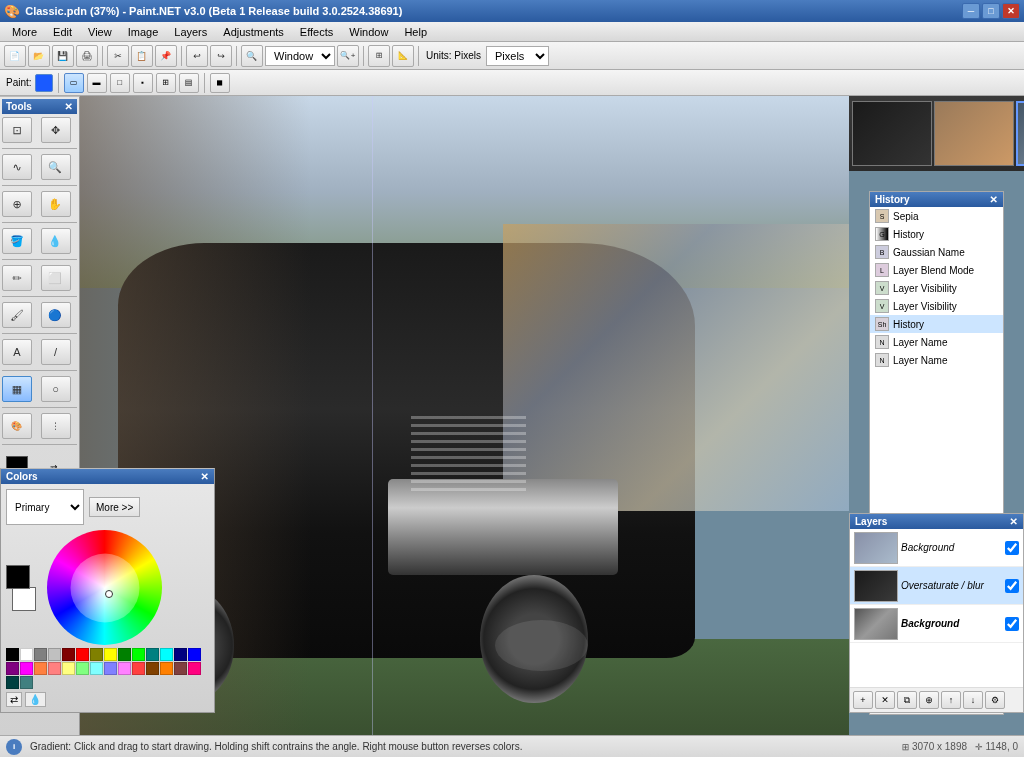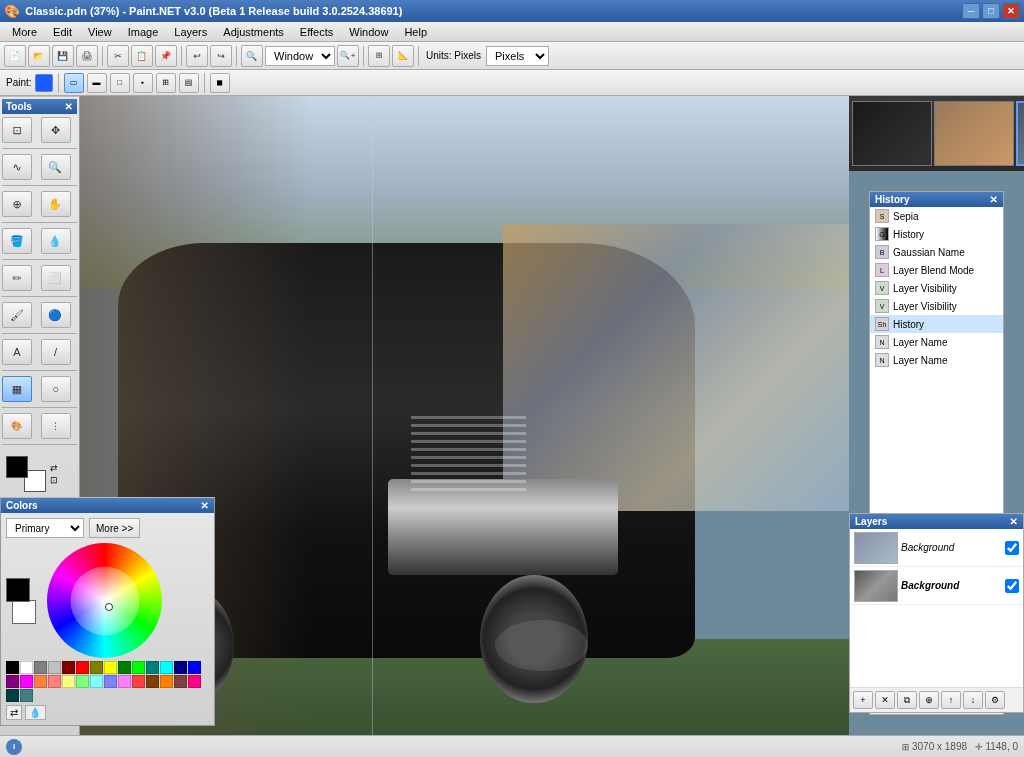--- a/index.html
+++ b/index.html
@@ -148,40 +148,40 @@
     .history-list { flex: 1; overflow-y: auto; }
     .history-item { padding: 2px 5px; display: flex; align-items: center; gap: 4px; font-size: 10px; cursor: pointer; }
     .history-item.active { background: #cce5ff; }
     .history-icon { width: 14px; height: 14px; background: #ddd; border: 1px solid #aaa; flex-shrink: 0; display: flex; align-items: center; justify-content: center; font-size: 7px; }
     .history-controls { display: flex; gap: 2px; padding: 2px; background: #f0f0f0; border-top: 1px solid #ddd; }
     .hist-btn { width: 20px; height: 18px; background: linear-gradient(to bottom, #f8f8f8, #e0e0e0); border: 1px solid #aaa; border-radius: 2px; cursor: pointer; display: flex; align-items: center; justify-content: center; font-size: 9px; }
 
     
     #colors-panel {
       position: absolute;
-      bottom: 9px;
+      bottom: 22px;
       left: 0;
       width: 215px;
       background: linear-gradient(to bottom, #e8e8e8, #d0d0d0);
       border: 1px solid #999;
       border-top: 1px solid #bbb;
       z-index: 10;
     }
     #colors-panel .panel-header {
       background: linear-gradient(to bottom, #4a7cbf, #2a5a9f);
       color: white;
       font-size: 10px;
       font-weight: bold;
       padding: 2px 5px;
       display: flex;
       justify-content: space-between;
     }
     .color-panel-body { padding: 5px; }
     .color-top-row { display: flex; align-items: center; gap: 5px; margin-bottom: 5px; }
-    .color-dropdown { height: 20px; font-size: 10px; border: 1px solid #aaa; background: white; padding: 3px 4px; cursor: pointer; }
+    .color-dropdown { height: 36px; font-size: 10px; border: 1px solid #aaa; background: white; padding: 3px 4px; cursor: pointer; }
     .color-more-btn { height: 20px; font-size: 10px; border: 1px solid #aaa; background: linear-gradient(to bottom, #f8f8f8, #e0e0e0); padding: 0 6px; cursor: pointer; }
     .color-wheel-area { display: flex; gap: 8px; align-items: center; }
     .color-wheel { width: 115px; height: 115px; border-radius: 50%; background: conic-gradient(red, yellow, lime, cyan, blue, magenta, red); position: relative; cursor: pointer; }
     .color-wheel-inner { position: absolute; top: 50%; left: 50%; transform: translate(-50%, -50%); width: 60%; height: 60%; border-radius: 50%; background: radial-gradient(circle, white, transparent); }
     .color-wheel-dot { position: absolute; width: 8px; height: 8px; border-radius: 50%; background: white; border: 1px solid #333; top: 52%; left: 50%; }
     .color-palette { display: flex; flex-wrap: wrap; gap: 1px; margin-top: 3px; }
     .palette-color { width: 13px; height: 13px; cursor: pointer; border: 1px solid rgba(0,0,0,0.2); }
     .color-tools-row { display: flex; align-items: center; gap: 3px; margin-top: 3px; }
 
     
@@ -522,20 +522,27 @@
     <div class="layers-list">
 
       <div class="layer-item">
         <div class="layer-thumb">
           <div style="width:100%;height:100%;background:linear-gradient(135deg,#8890a8,#aabbcc);"></div>
         </div>
         <span class="layer-name">Background</span>
         <input type="checkbox" class="layer-check" checked="" style="">
       </div>
 
+      <div class="layer-item active">
+        <div class="layer-thumb">
+          <div style="width:100%;height:100%;background:linear-gradient(135deg,#1a1a1a,#3a3a3a);"></div>
+        </div>
+        <span class="layer-name">Oversaturate / blur</span>
+        <input type="checkbox" class="layer-check" checked="" style="">
+      </div>
 
       <div class="layer-item">
         <div class="layer-thumb">
           <div style="width:100%;height:100%;background:linear-gradient(135deg,#555,#999,#777);filter:grayscale(1);"></div>
         </div>
         <span class="layer-name" style="font-style:italic;font-weight:bold;">Background</span>
         <input type="checkbox" class="layer-check" checked="" style="">
       </div>
     </div>
     <div class="layers-controls">
@@ -546,20 +553,21 @@
       <div class="layer-btn">↑</div>
       <div class="layer-btn">↓</div>
       <div class="layer-btn">⚙</div>
     </div>
   </div>
 
 </div>
 
 <div id="status-bar">
   <div class="status-icon">i</div>
+  <span class="status-text">Gradient: Click and drag to start drawing. Holding shift contrains the angle. Right mouse button reverses colors.</span>
   <div class="status-coords">
     <span>
       <span style="font-size:9px;">⊞</span>
       <span>3070 x 1898</span>
     </span>
     <span>
       <span style="font-size:9px;">✛</span>
       <span>1148, 0</span>
     </span>
   </div>

